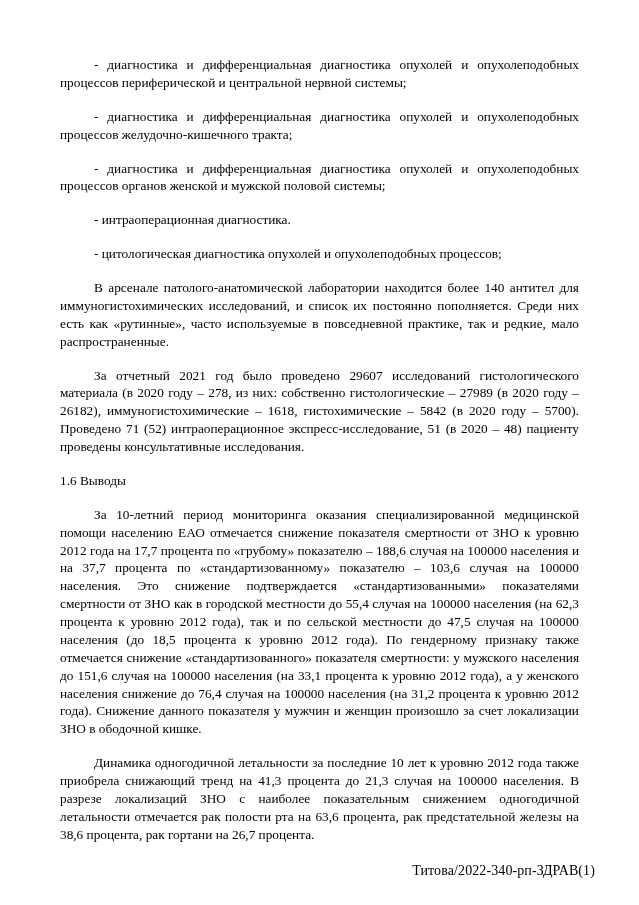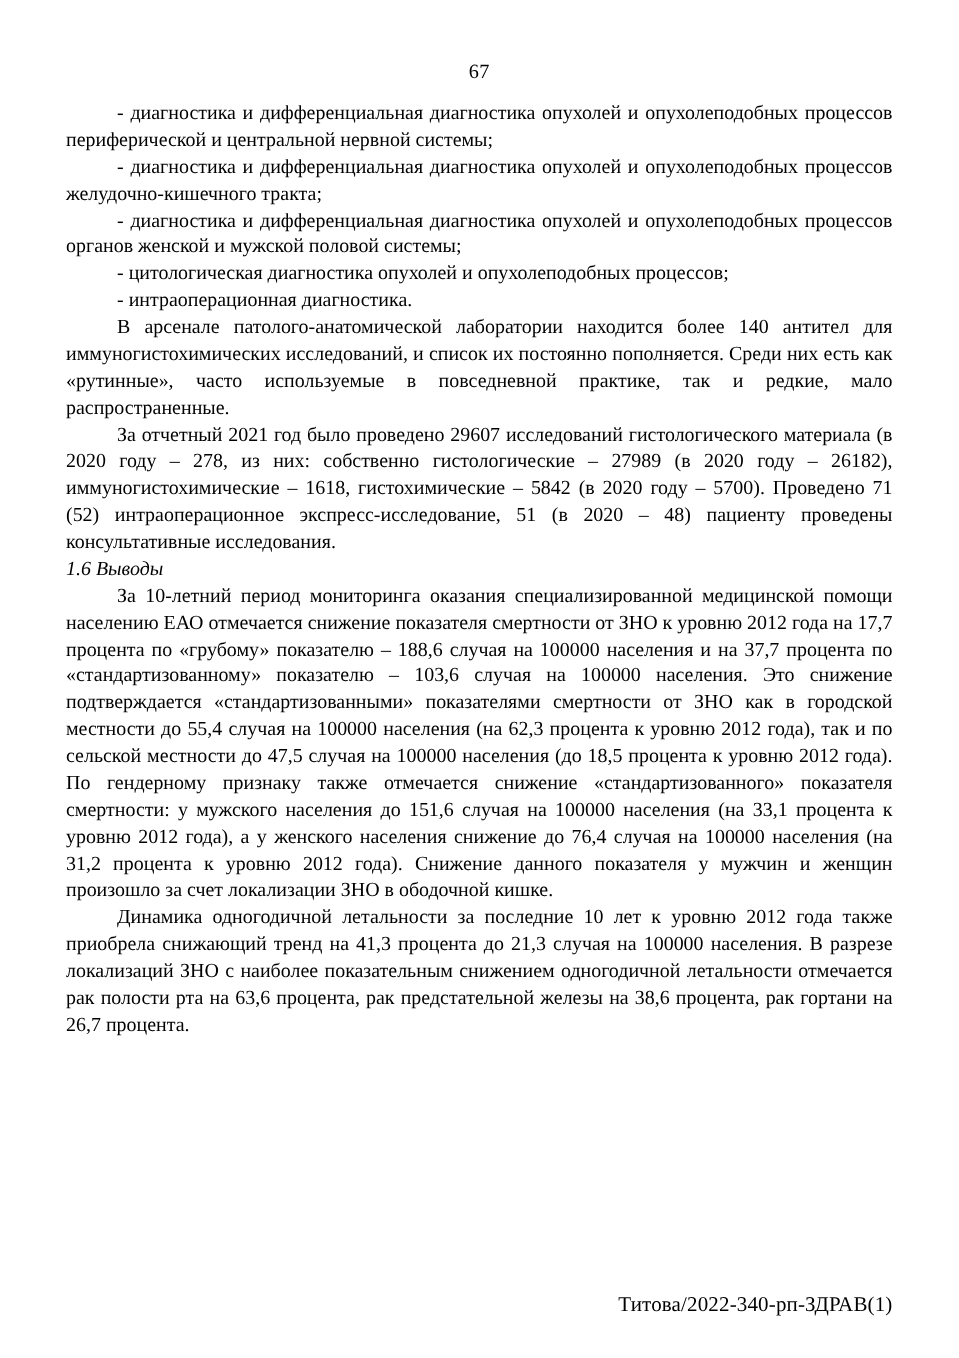--- a/index.html
+++ b/index.html
@@ -23,61 +23,59 @@
     box-sizing: border-box;
     padding: 40px 44px 20px 44px;
   }
   .page-number {
     text-align: center;
     font-size: 13.5px;
     margin: 0 0 10px 0;
     letter-spacing: 0.2px;
   }
   .body-text p {
-    margin: 0;
+    margin: 16px;
     font-size: 13.3px;
     line-height: 1.345;
     text-align: justify;
     text-justify: inter-word;
     text-indent: 34px;
     hyphens: none;
   }
   .body-text p.no-indent {
     text-indent: 0;
   }
   .heading {
     text-align: center;
     font-size: 13.3px;
     margin: 17px 0 16px 0;
     text-indent: 0;
-    font-style: italic;
   }
   .footer {
     position: absolute;
     right: 44px;
     bottom: 26px;
     font-size: 14px;
     font-family: "Liberation Serif", serif;
     color: #000000;
     letter-spacing: 0.1px;
   }
 </style>
 </head>
 <body>
 
 <div class="page">
 
-  <div class="page-number">67</div>
 
   <div class="body-text">
     <p>- диагностика и дифференциальная диагностика опухолей и опухолеподобных процессов периферической и центральной нервной системы;</p>
     <p>- диагностика и дифференциальная диагностика опухолей и опухолеподобных процессов желудочно-кишечного тракта;</p>
     <p>- диагностика и дифференциальная диагностика опухолей и опухолеподобных процессов органов женской и мужской половой системы;</p>
+    <p>- интраоперационная диагностика.</p>
     <p>- цитологическая диагностика опухолей и опухолеподобных процессов;</p>
-    <p>- интраоперационная диагностика.</p>
     <p>В арсенале патолого-анатомической лаборатории находится более 140 антител для иммуногистохимических исследований, и список их постоянно пополняется. Среди них есть как «рутинные», часто используемые в повседневной практике, так и редкие, мало распространенные.</p>
     <p>За отчетный 2021 год было проведено 29607 исследований гистологического материала (в 2020 году – 278, из них: собственно гистологические – 27989 (в 2020 году – 26182), иммуногистохимические – 1618, гистохимические – 5842 (в 2020 году – 5700). Проведено 71 (52) интраоперационное экспресс-исследование, 51 (в 2020 – 48) пациенту проведены консультативные исследования.</p>
 
     <p class="heading no-indent">1.6 Выводы</p>
 
     <p>За 10-летний период мониторинга оказания специализированной медицинской помощи населению ЕАО отмечается снижение показателя смертности от ЗНО к уровню 2012 года на 17,7 процента по «грубому» показателю – 188,6 случая на 100000 населения и на 37,7 процента  по «стандартизованному» показателю – 103,6 случая на 100000 населения. Это снижение подтверждается «стандартизованными» показателями смертности от ЗНО как в городской местности до 55,4 случая на 100000 населения (на 62,3 процента к уровню 2012 года), так и по сельской местности до 47,5 случая на 100000 населения (до 18,5 процента к уровню 2012 года). По гендерному признаку также отмечается снижение «стандартизованного» показателя смертности: у мужского населения до 151,6  случая на 100000 населения (на 33,1 процента к уровню 2012 года), а у женского населения снижение до 76,4 случая на 100000 населения (на 31,2 процента к уровню 2012 года). Снижение  данного показателя у мужчин и женщин произошло за счет локализации ЗНО в ободочной кишке.</p>
     <p>Динамика одногодичной летальности за последние 10 лет к уровню 2012 года также приобрела снижающий тренд на 41,3 процента до 21,3 случая на 100000 населения. В разрезе локализаций ЗНО с наиболее показательным снижением одногодичной летальности отмечается рак полости рта на 63,6 процента, рак предстательной железы на 38,6 процента, рак гортани на 26,7 процента.</p>
   </div>
 
   <div class="footer">Титова/2022-340-рп-ЗДРАВ(1)</div>

